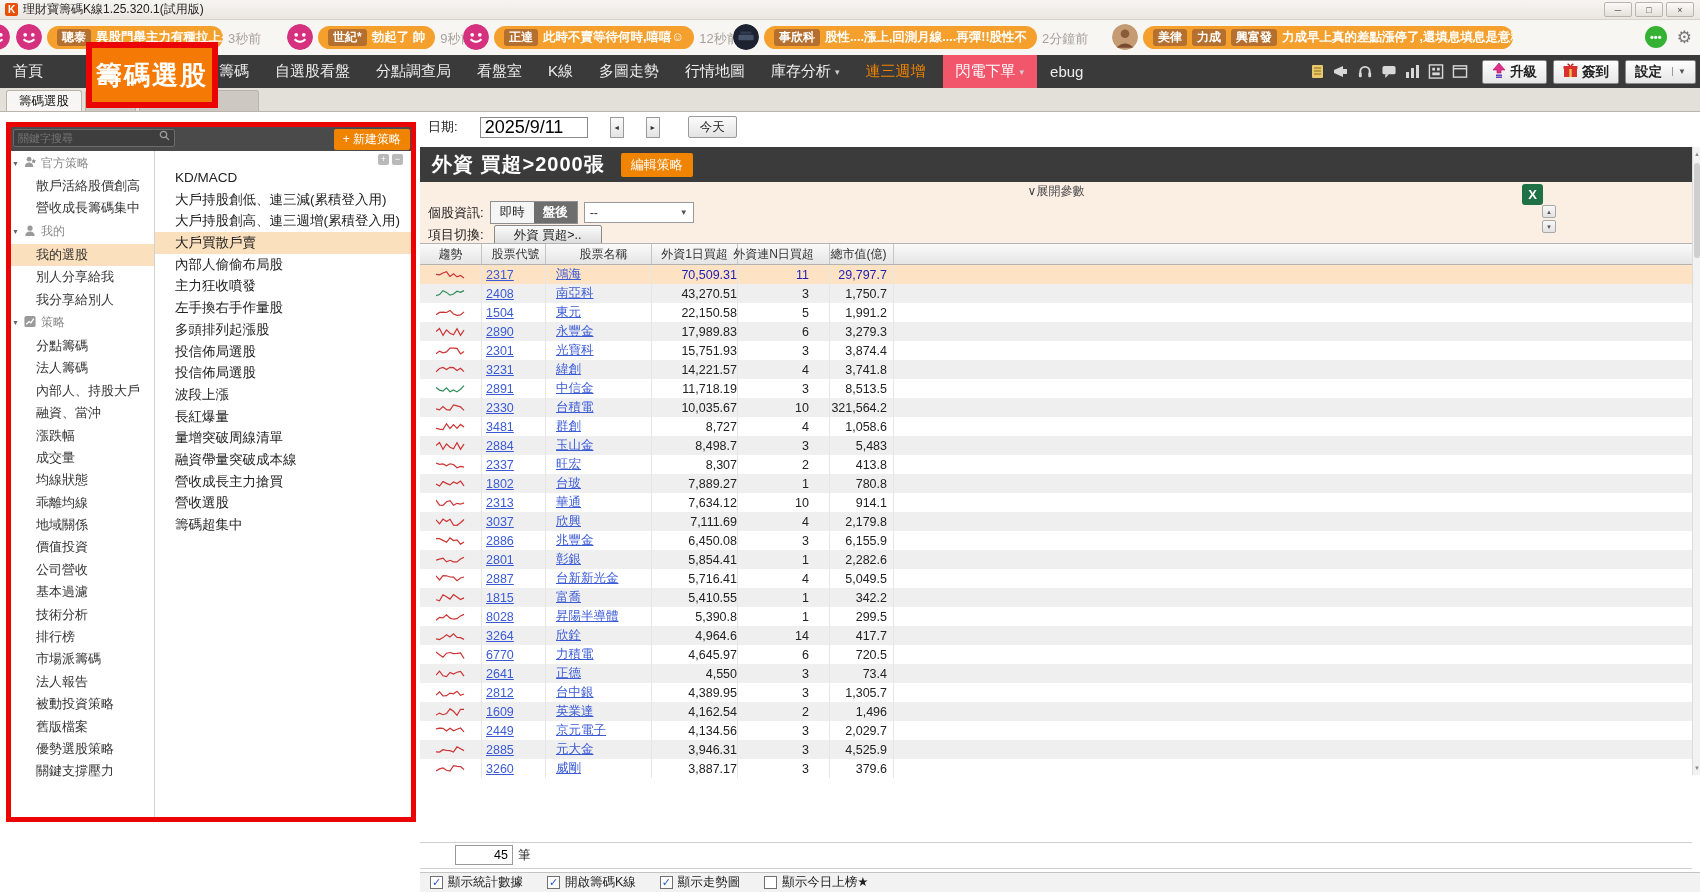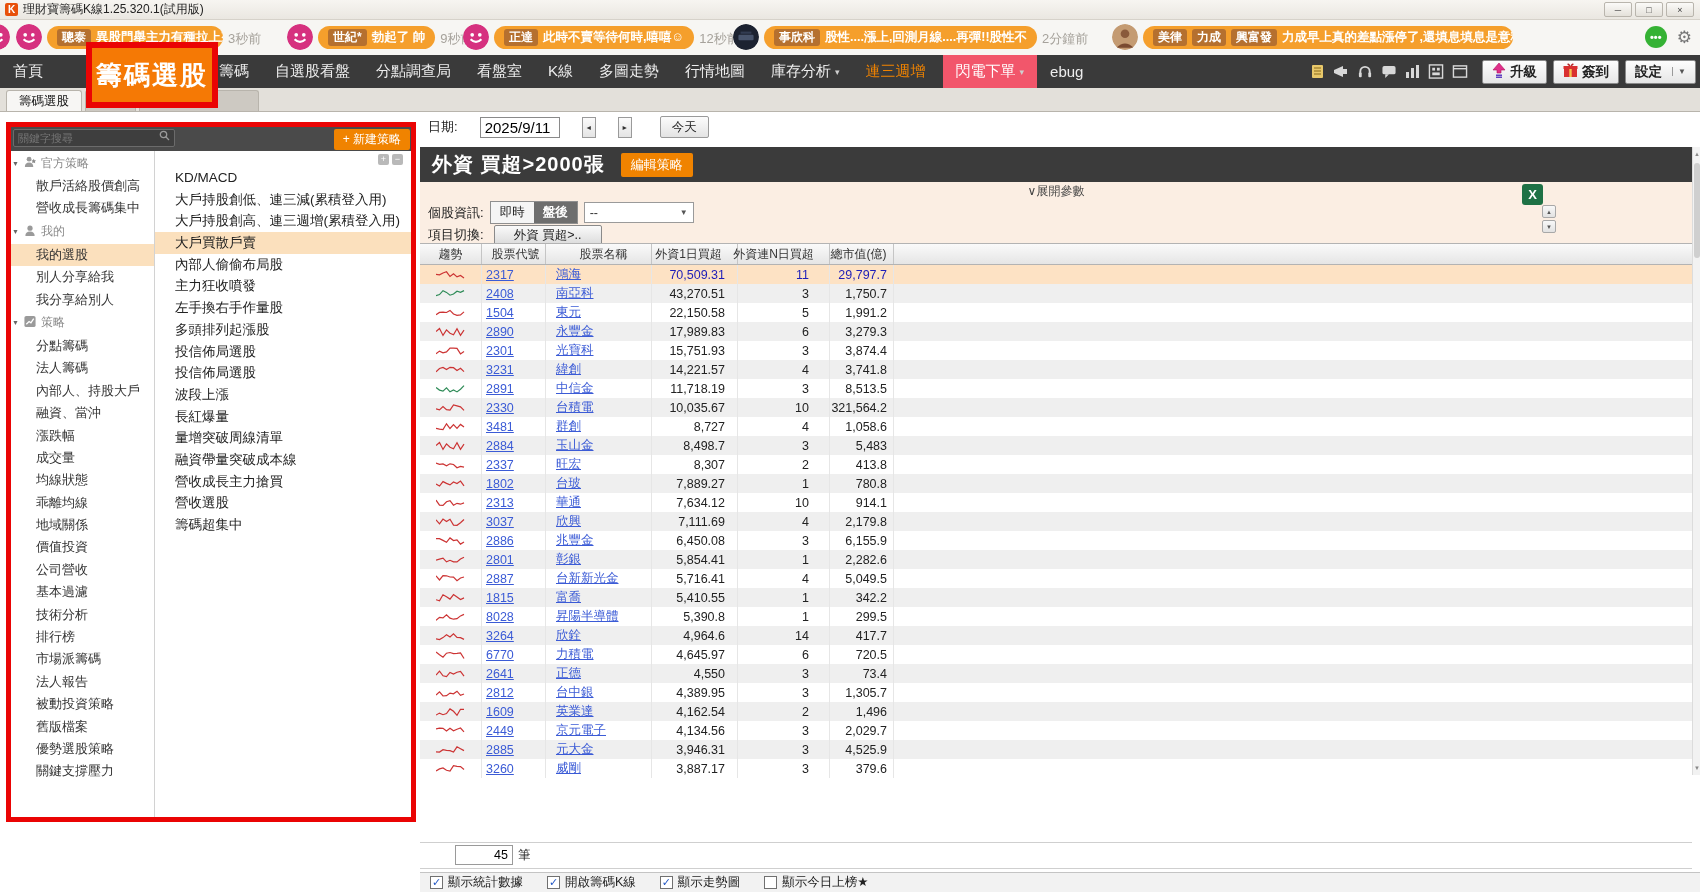--- a/index.html
+++ b/index.html
@@ -53,21 +53,21 @@
 .stratlist{position:absolute;left:155px;top:151px;width:261px;height:671px;background:#fff;overflow:hidden;z-index:4;padding-top:16px}
 .strat-item{height:21.7px;line-height:21.7px;padding-left:20px;font-size:13.5px;color:#222;white-space:nowrap}
 .strat-item.sel{background:#fbe0bd}
 .pm-btns{position:absolute;left:378px;top:154px;display:flex;gap:3px;z-index:6}
 .pm{width:11px;height:11px;background:#b9b9b9;border-radius:2px;color:#fff;font-size:9px;line-height:11px;text-align:center}
 
 .ann-box{position:absolute;left:86px;top:42px;width:132px;height:66px;background:#f57905;border:6px solid #ea0404;z-index:70;display:flex;align-items:center;justify-content:center;color:#fff;font-size:26px;font-weight:bold;letter-spacing:2px;white-space:nowrap}
 .ann-frame{position:absolute;left:6px;top:122px;width:410px;height:700px;border:5px solid #ea0404;z-index:60;pointer-events:none}
 
 .date-row{position:absolute;left:428px;top:116px;display:flex;align-items:center;gap:22px;font-size:13px;z-index:3}
-.date-input{width:80px;height:21px;border:1px solid #8a8a8a;background:#fff;font-size:15px;padding:0 4px;font-family:inherit}
+.date-input{width:108px;height:21px;border:1px solid #8a8a8a;background:#fff;font-size:18px;padding:0 4px;font-family:inherit}
 .arrbtn{width:14px;height:21px;border:1px solid #9a9a9a;background:linear-gradient(#fbfbfb,#e4e4e4);font-size:7px;color:#333;display:flex;align-items:center;justify-content:center}
 .todaybtn{height:22px;border:1px solid #9a9a9a;background:linear-gradient(#fcfcfc,#e3e3e3);border-radius:2px;padding:0 11px;font-size:12.5px;display:flex;align-items:center;margin-left:6px}
 .strat-bar{position:absolute;left:420px;top:147px;width:1272px;height:35px;background:#3b3b3b;display:flex;align-items:center;padding-left:12px;z-index:3}
 .strat-title{color:#fff;font-size:20px;font-weight:bold;letter-spacing:1px;white-space:nowrap}
 .editbtn{background:#f08300;color:#fff;font-size:13px;border-radius:2px;padding:3px 10px;margin-left:16px;white-space:nowrap}
 .param{position:absolute;left:420px;top:182px;width:1272px;height:61px;background:#fbeee3;z-index:2}
 .expand-line{position:absolute;left:0;top:1px;width:100%;text-align:center;font-size:12px;color:#444}
 .info-row{position:absolute;left:8px;top:19px;display:flex;align-items:center;gap:6px;font-size:13px}
 .tgl{display:flex;border:1px solid #8f8f8f}
 .tgl-opt{padding:2px 9px;font-size:12.5px;background:#f5f5f5;color:#222}
@@ -86,21 +86,21 @@
 .tbody{position:absolute;left:420px;top:265px;width:1272px;height:567px;overflow:hidden;z-index:2}
 .trow{display:flex;height:19px;align-items:flex-end;background:#fff}
 .trow.alt{background:#efefef}
 .trow.sel{background:#fde2c4}
 .td{height:100%;display:flex;align-items:center;border-right:1px solid #e6e6e6;font-size:12.5px;overflow:hidden}
 .td.fill{border-right:none;flex:1}
 .td.trend{justify-content:center}
 .td a{color:#3b5bd6;text-decoration:underline;white-space:nowrap}
 .td.num{justify-content:flex-end;color:#222;white-space:nowrap}
 .trow.sel .td.num{color:#1d1db8}
-.w-trend{width:62px}.w-code{width:64px;padding-left:4px}.w-name{width:106px;padding-left:10px}.w-buy{width:86px;padding-right:12px}.w-days{width:92px;padding-right:20px}.w-cap{width:64px;padding-right:6px}
+.w-trend{width:62px}.w-code{width:64px;padding-left:4px}.w-name{width:106px;padding-left:10px}.w-buy{width:86px;}.w-days{width:92px;padding-right:20px}.w-cap{width:64px;padding-right:6px}
 .hline{position:absolute;left:420px;width:1272px;height:1px;background:#cfcfcf;z-index:2}
 .count-row{position:absolute;left:455px;top:845px;display:flex;align-items:center;gap:5px;z-index:2}
 .count-input{width:58px;height:20px;border:1px solid #9a9a9a;background:#fff;font-size:12.5px;text-align:right;padding:0 4px;font-family:inherit}
 .count-unit{font-size:12.5px}
 .footer{position:absolute;left:420px;top:872px;width:1280px;height:20px;background:#f2f2f2;border-top:1px solid #c4c4c4;display:flex;align-items:center;gap:24px;padding-left:10px;z-index:2}
 .chk{display:flex;align-items:center;gap:5px;font-size:12.5px;color:#222;white-space:nowrap}
 .box{width:13px;height:13px;background:#fff;border:1px solid #707070;display:flex;align-items:center;justify-content:center;font-size:11px;font-weight:bold;color:#2257c4;line-height:1}
 
 .vscroll{position:absolute;left:1692px;top:147px;width:8px;height:628px;background:#f2f2f2;border-left:1px solid #dcdcdc;z-index:3}
 .vthumb{position:absolute;left:1px;top:16px;width:6px;height:95px;background:#cfcfcf;border-radius:3px}

